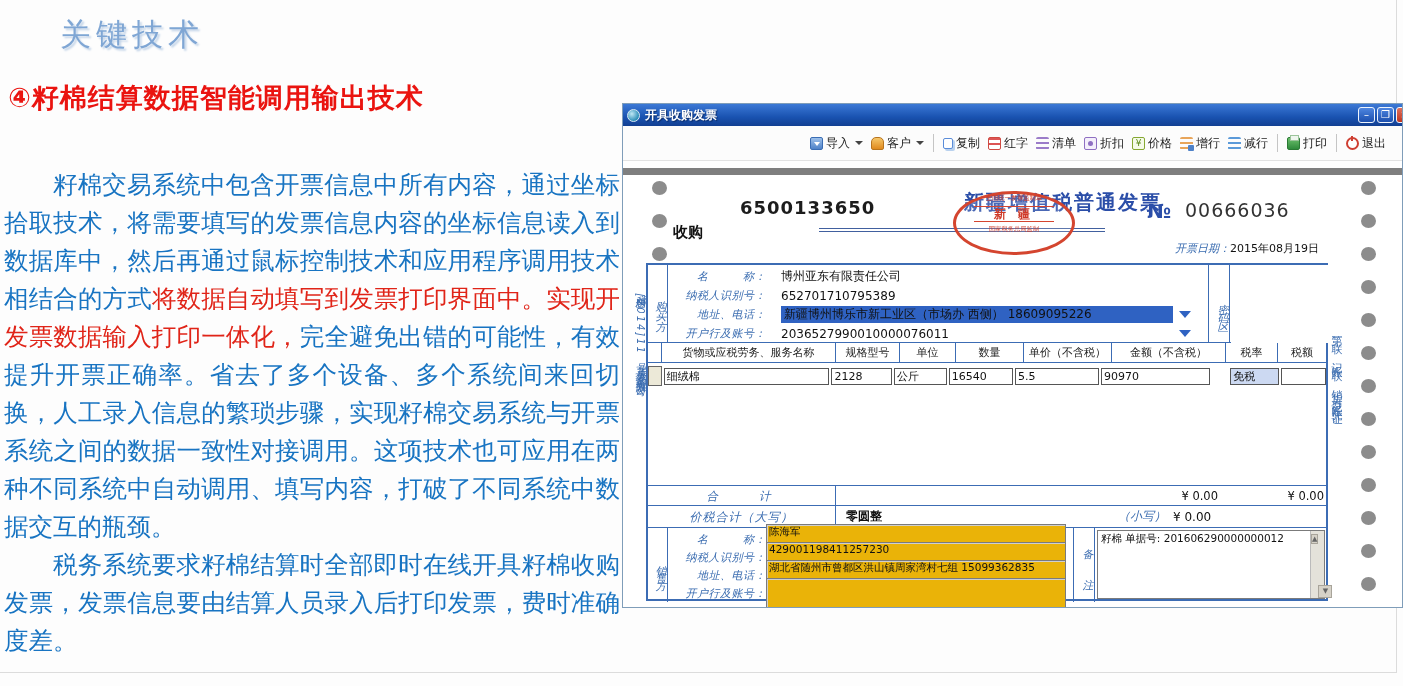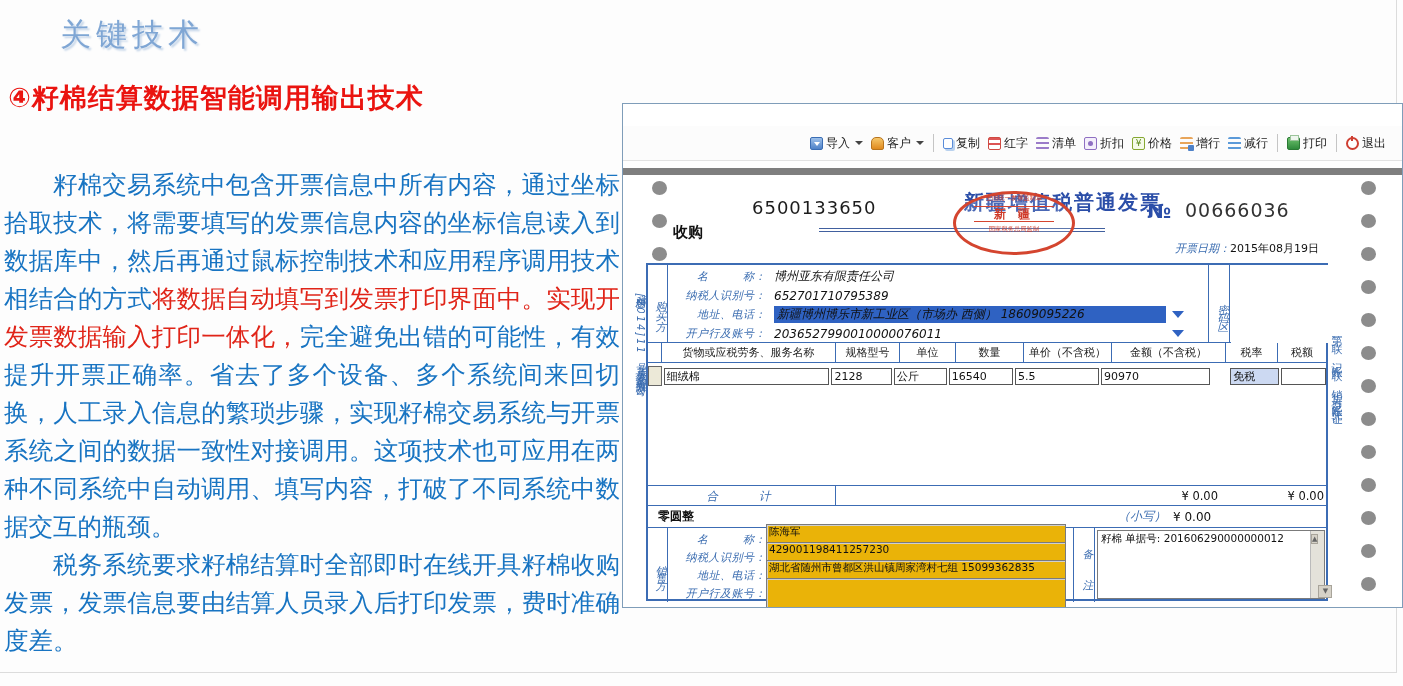--- a/index.html
+++ b/index.html
@@ -65,21 +65,21 @@
   .content { position:absolute; left:0; top:57px; width:781px; height:448px; background:#fff; }
   .grayband { position:absolute; left:0; top:7px; width:100%; height:7px; background:#7f7f7f; }
   .holes { position:absolute; top:20px; display:flex; flex-direction:column; gap:19px; }
   .holes.left { left:29px; } .holes.right { left:738px; }
   .hole { width:15px; height:14px; border-radius:50%; background:#8c8c8c; }
 
   .vtext { position:absolute; writing-mode:vertical-rl; color:#3a6cb0; font-style:italic; }
   .vleft { left:10px; top:126px; font-size:10px; letter-spacing:2px; height:250px; }
   .vright { left:705px; top:166px; font-size:11px; letter-spacing:4px; height:250px; font-style:normal; }
 
-  .inv-code { position:absolute; left:129px; top:36px; font-size:18px; color:#1c1c1c; letter-spacing:1px; }
+  .inv-code { position:absolute; left:117px; top:36px; font-size:18px; color:#1c1c1c; letter-spacing:1px;font-weight:bold; }
   .inv-type { position:absolute; left:50px; top:62px; font-size:15px; font-weight:bold; color:#111; }
   .inv-title { position:absolute; left:270px; top:28px; width:340px; text-align:center;
                font-size:20px; font-weight:bold; color:#2b4ea8; letter-spacing:2px; }
   .inv-underline { position:absolute; left:196px; top:67px; width:286px; height:4px;
                    border-top:1px solid #41609f; border-bottom:1px solid #41609f; }
   .stamp { position:absolute; left:330px; top:30px; width:122px; height:64px; border:3px solid #d4452f;
            border-radius:50%; color:#cf3a28; text-align:center; background:rgba(255,255,255,0.15); }
   .stamp .arc { font-size:7px; line-height:9px; transform:scale(0.9); }
   .stamp .ctr { font-size:12px; font-weight:bold; line-height:14px; letter-spacing:4px;
                 border-top:1px solid #d4452f; border-bottom:1px solid #d4452f; margin:3px 18px; }
@@ -89,21 +89,21 @@
   .lbl { color:#3a6cb0; font-style:italic; }
   .val { color:#111; font-style:normal; }
 
   .form { position:absolute; left:23px; top:102px; width:682px; height:338px; border:2px solid #3c6cb4; background:#fff; }
   .sidecol { position:absolute; width:20px; text-align:center; color:#3a6cb0; font-style:italic;
              writing-mode:vertical-rl; font-size:11px; }
   .buyer { position:absolute; left:0; top:0; width:100%; height:78px; border-bottom:1px solid #3c6cb4; }
   .buyer .sidecol { left:0; top:0; height:78px; letter-spacing:10px; border-right:1px solid #3c6cb4; padding-top:6px; }
   .frow { position:absolute; left:22px; height:19px; font-size:11px; display:flex; align-items:center; }
   .frow .flabel { width:96px; text-align:right; color:#3a6cb0; font-style:italic; letter-spacing:0.5px; }
-  .frow .fval { margin-left:8px; font-size:12px; color:#111;font-style:italic; }
+  .frow .fval { margin-left:15px; font-size:12px; color:#111; }
   .combo-sel { background:#2f62c2; color:#fff; padding:0 3px; font-size:11px; width:392px;
                white-space:nowrap; overflow:hidden; }
   .combo-arrow { width:0; height:0; border-left:6px solid transparent; border-right:6px solid transparent;
                  border-top:7px solid #2f62c2; margin-left:6px; }
   .pwdcol { position:absolute; left:560px; top:0; width:22px; height:78px; border-left:1px solid #3c6cb4;
             border-right:1px solid #3c6cb4; writing-mode:vertical-rl; text-align:center; font-size:11px;
             color:#3a6cb0; font-style:italic; letter-spacing:9px; padding-top:8px; }
   .pwdbox { position:absolute; left:583px; top:0; width:97px; height:78px; background:#fff; }
 
   .thead { position:absolute; left:0; top:78px; width:100%; height:20px; display:flex;
@@ -156,20 +156,29 @@
   <div class="slide-edge-b"></div>
 
   <div class="page-title">关键技术</div>
   <div class="section-heading">④籽棉结算数据智能调用输出技术</div>
   <div class="body-text">
     <p><span>籽棉交易系统中包含开票信息中所有内容，通过坐标拾取技术，将需要填写的发票信息内容的坐标信息读入到数据库中，然后再通过鼠标控制技术和应用程序调用技术相结合的方式</span><span class="red-inline">将数据自动填写到发票打印界面中。实现开发票数据输入打印一体化，</span><span>完全避免出错的可能性，有效提升开票正确率。省去了多个设备、多个系统间来回切换，人工录入信息的繁琐步骤，实现籽棉交易系统与开票系统之间的数据一致性对接调用。这项技术也可应用在两种不同系统中自动调用、填写内容，打破了不同系统中数据交互的瓶颈。</span></p>
     <p>税务系统要求籽棉结算时全部即时在线开具籽棉收购发票，发票信息要由结算人员录入后打印发票，费时准确度差。</p>
   </div>
 
   <div class="win">
+    <div class="titlebar">
+      <span class="title-icon"></span>
+      <span class="title-text">开具收购发票</span>
+      <span class="winbtns">
+        <span class="wbtn">–</span>
+        <span class="wbtn">❐</span>
+        <span class="wbtn close">×</span>
+      </span>
+    </div>
 
     <div class="toolbar">
       <span class="tbtn">
           <span class="ic ic-import"></span>
           <span>导入</span>
           <span class="drop"></span>
         </span>
       <span class="tbtn">
           <span class="ic ic-customer"></span>
           <span>客户</span>
@@ -315,20 +324,21 @@
           <div class="cellinput w-rate">免税</div>
           <div class="cellinput w-tax"></div>
         </div>
 
         <div class="totals">
           <div class="tlabel">合　　计</div>
           <div class="tamount">¥ 0.00</div>
           <div class="ttax">¥ 0.00</div>
         </div>
         <div class="capital">
+          <div class="clabel">价税合计（大写）</div>
           <div class="cval">零圆整</div>
           <div class="csmall lbl">（小写）</div>
           <div class="csmallv">¥ 0.00</div>
         </div>
 
         <div class="seller">
           <div class="sidecol">销售方</div>
           <div class="frow" style="top:2px;">
             <span class="flabel">名　　　称：</span>
             <span class="sinput">陈海军</span>

